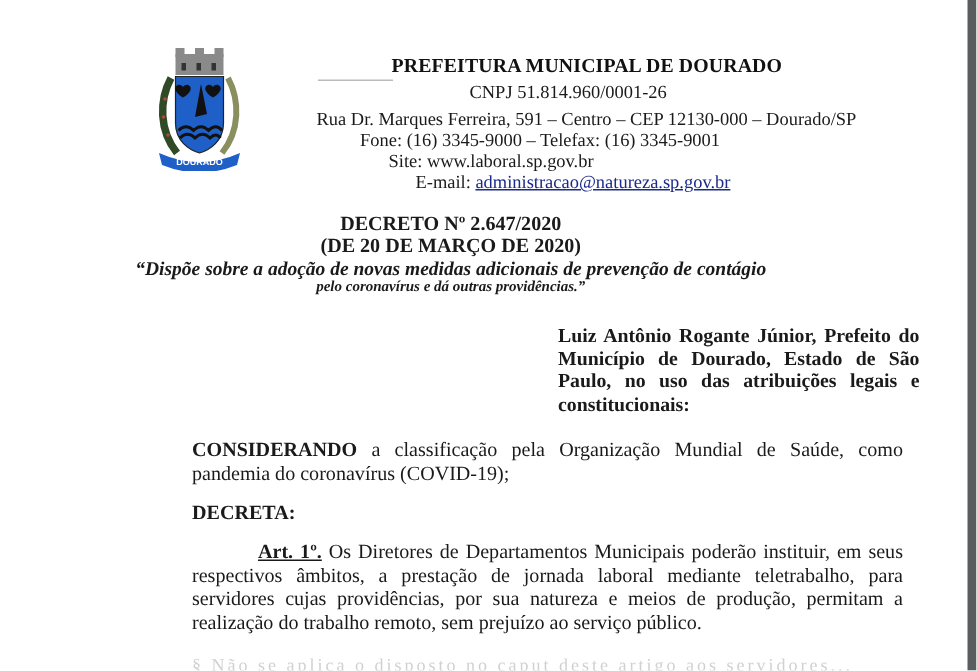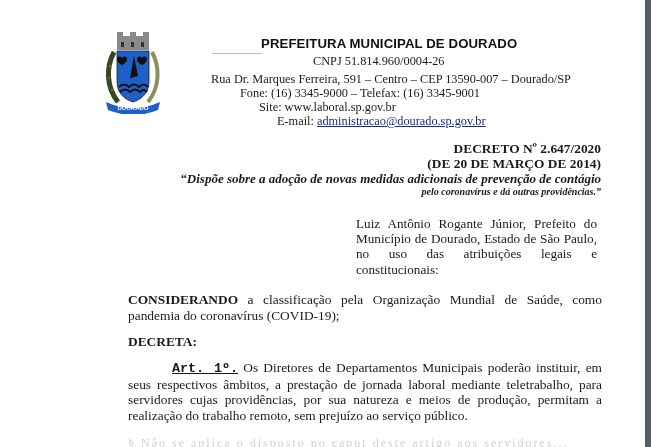--- a/index.html
+++ b/index.html
@@ -12,46 +12,46 @@
   .edge {
     position:absolute; right:0; top:0; width:6px; height:447px;
     background:#5a5d5f;
   }
   .crest {
     position:absolute; left:104px; top:32px; width:58px; height:82px;
   }
   .hdr { position:absolute; white-space:nowrap; font-size:12.3px; line-height:14px; }
   .hdr-title {
     position:absolute; left:261px; top:36px;
-    font-family:Liberation Sans, sans-serif; font-weight:bold;
+    font-family:Liberation Serif, serif; font-weight:bold;
     font-size:13.2px; letter-spacing:0.1px; color:#111;
   }
   .hdr-rule {
     position:absolute; left:212px; top:53px; width:50px; height:1px; background:#bbb;
   }
   a.email { color:#1b2a8a; text-decoration:underline; }
-  .center { position:absolute; left:0; width:601px; text-align:right; white-space:nowrap; }
+  .center { position:absolute; left:0; width:601px; text-align:center; white-space:nowrap; }
   .dec1 { top:141px; font-weight:bold; font-size:13.4px; }
   .dec2 { top:156px; font-weight:bold; font-size:13.4px; }
   .em1  { top:171px; font-weight:bold; font-style:italic; font-size:13px; }
   .em2  { top:186px; font-weight:bold; font-style:italic; font-size:10px; }
   .mayor {
-    position:absolute; left:356px; top:216px; width:241px;
-    font-weight:normal; font-size:13.2px; line-height:15.2px; text-align:justify;
+    position:absolute; left:372px; top:216px; width:241px;
+    font-weight:bold; font-size:13.2px; line-height:15.2px; text-align:justify;
     text-align-last:left;
   }
   .para {
     position:absolute; left:128px; width:474px;
     font-size:13.4px; line-height:15.5px; text-align:justify;
   }
   .p-cons { top:292px; }
   .p-decreta { top:334px; font-weight:bold; }
   .p-art1 { top:360px; text-indent:44px; }
   .p-next { top:436px; color:#aaa; font-size:12px; letter-spacing:2px; opacity:0.55; }
-  b.u { text-decoration:underline;font-family:Liberation Mono, monospace; }
+  b.u { text-decoration:underline; }
 </style>
 </head>
 <body>
 
 <div class="edge"></div>
 
 <svg class="crest" viewBox="0 0 58 82">
 
   <path d="M10 20 C2 35,2 55,14 70" stroke="#2f4a25" stroke-width="5" fill="none"></path>
   <path d="M48 20 C56 35,56 55,44 70" stroke="#8a8f60" stroke-width="4" fill="none"></path>
@@ -77,30 +77,30 @@
   <path d="M30 24 L26 46 L34 44 Z" fill="#111"></path>
   <path d="M15 55 Q20 50 25 55 Q30 50 35 55 Q40 50 44 55" stroke="#111" stroke-width="2" fill="none"></path>
   <path d="M16 60 Q21 55 26 60 Q31 55 36 60 Q40 56 43 60" stroke="#111" stroke-width="2" fill="none"></path>
 
   <path d="M2 70 Q29 82 56 70 L54 78 Q29 88 4 78 Z" fill="#1e5fc8"></path>
   <text x="29" y="78" font-size="6" text-anchor="middle" fill="#fff" font-family="Liberation Sans, sans-serif" font-weight="bold">DOURADO</text>
 </svg>
 
 <div class="hdr-title">PREFEITURA MUNICIPAL DE DOURADO</div>
 <div class="hdr-rule"></div>
-<div class="hdr" style="left:313px; top:54px;">CNPJ 51.814.960/0004-26</div>
-<div class="hdr" style="left:211px; top:72px;">Rua Dr. Marques Ferreira, 591 – Centro – CEP 13590-007 – Dourado/SP</div>
+<div class="hdr" style="left:313px; top:54px;">CNPJ 51.814.960/0001-26</div>
+<div class="hdr" style="left:211px; top:72px;">Rua Dr. Marques Ferreira, 591 – Centro – CEP 12130-000 – Dourado/SP</div>
 <div class="hdr" style="left:240px; top:86px;">Fone: (16) 3345-9000 – Telefax: (16) 3345-9001</div>
 <div class="hdr" style="left:259px; top:100px;">Site: www.laboral.sp.gov.br</div>
 <div class="hdr" style="left:277px; top:114px;">
-  <span>E-mail: </span><a class="email">administracao@dourado.sp.gov.br</a>
+  <span>E-mail: </span><a class="email">administracao@natureza.sp.gov.br</a>
 </div>
 
 <div class="center dec1">DECRETO Nº 2.647/2020</div>
-<div class="center dec2">(DE 20 DE MARÇO DE 2014)</div>
+<div class="center dec2">(DE 20 DE MARÇO DE 2020)</div>
 <div class="center em1">“Dispõe sobre a adoção de novas medidas adicionais de prevenção de contágio</div>
 <div class="center em2">pelo coronavírus e dá outras providências.”</div>
 
 <div class="mayor">Luiz Antônio Rogante Júnior, Prefeito do Município de Dourado, Estado de São Paulo, no uso das atribuições legais e constitucionais:</div>
 
 <div class="para p-cons"><b>CONSIDERANDO</b><span> a classificação pela Organização Mundial de Saúde, como pandemia do coronavírus (COVID-19);</span></div>
 
 <div class="para p-decreta">DECRETA:</div>
 
 <div class="para p-art1"><b class="u">Art. 1º.</b><span> Os Diretores de Departamentos Municipais poderão instituir, em seus respectivos âmbitos, a prestação de jornada laboral mediante teletrabalho, para servidores cujas providências, por sua natureza e meios de produção, permitam a realização do trabalho remoto, sem prejuízo ao serviço público.</span></div>

